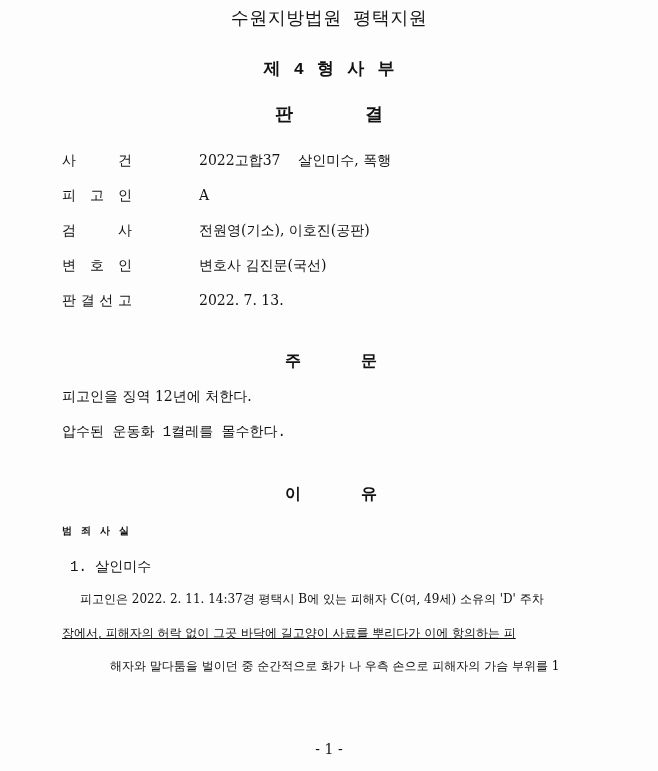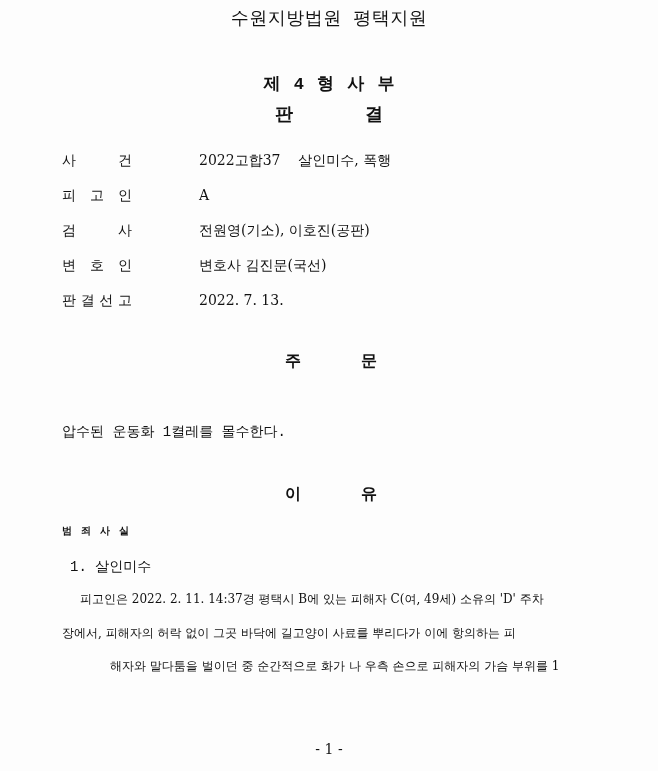--- a/index.html
+++ b/index.html
@@ -30,21 +30,21 @@
       width: 658px;
       text-align: center;
     }
     .court-name {
       top: 6px;
       font-size: 18px;
       font-weight: normal;
       letter-spacing: 0.5px;
     }
     .division {
-      top: 72px;
+      top: 57px;
       font-size: 17px;
       font-weight: bold;
       word-spacing: 3px;
       text-align: center;
     }
     .doc-type {
       top: 102px;
       font-size: 18px;
       font-weight: bold;
       letter-spacing: 0;
@@ -117,21 +117,21 @@
       font-size: 14px;
     }
     .para {
       position: absolute;
       left: 62px;
       width: 538px;
       font-size: 12px;
       white-space: pre;
     }
     .para-1 { top: 591px; left: 80px; }
-    .para-2 { top: 625px; }
+    .para-2 { top: 625px; text-decoration: underline; }
     .para-3 { top: 658px; margin-left: 48px; }
     .page-num {
       position: absolute;
       left: 0;
       width: 658px;
       top: 741px;
       text-align: center;
       font-size: 14px;
     }
   </style>
@@ -194,20 +194,21 @@
           <span>고</span>
         </div>
       </div>
       <div class="info-value">2022. 7. 13.</div>
     </div>
   </div>
 
   <div class="section-heading heading-order sans">
     <span>주</span><span class="spread-gap"></span><span>문</span>
   </div>
+  <div class="body-line order-1">피고인을 징역 12년에 처한다.</div>
   <div class="body-line order-2">압수된 운동화 1켤레를 몰수한다.</div>
 
   <div class="section-heading heading-reason sans">
     <span>이</span><span class="spread-gap"></span><span>유</span>
   </div>
   <div class="sub-heading crime-facts sans">범 죄 사 실</div>
   <div class="item-title sans">1. 살인미수</div>
 
   <div class="para para-1">피고인은 2022. 2. 11. 14:37경 평택시 B에 있는 피해자 C(여, 49세) 소유의 'D' 주차</div>
   <div class="para para-2">장에서, 피해자의 허락 없이 그곳 바닥에 길고양이 사료를 뿌리다가 이에 항의하는 피</div>

